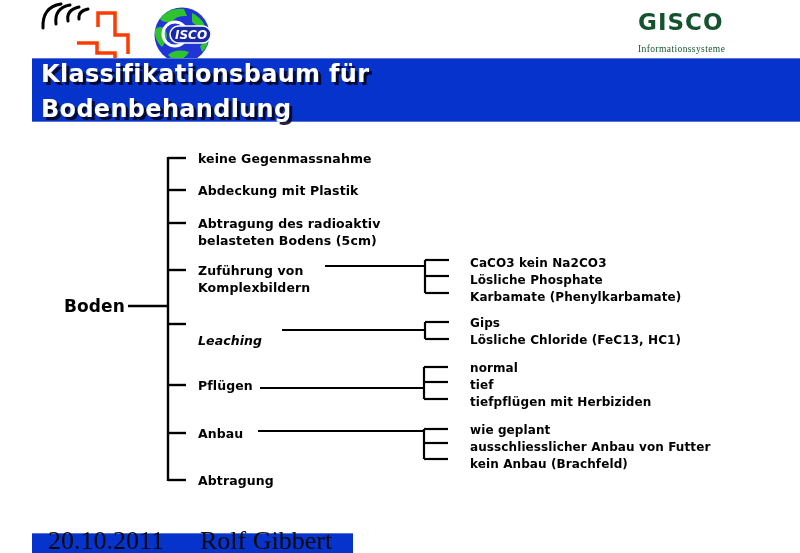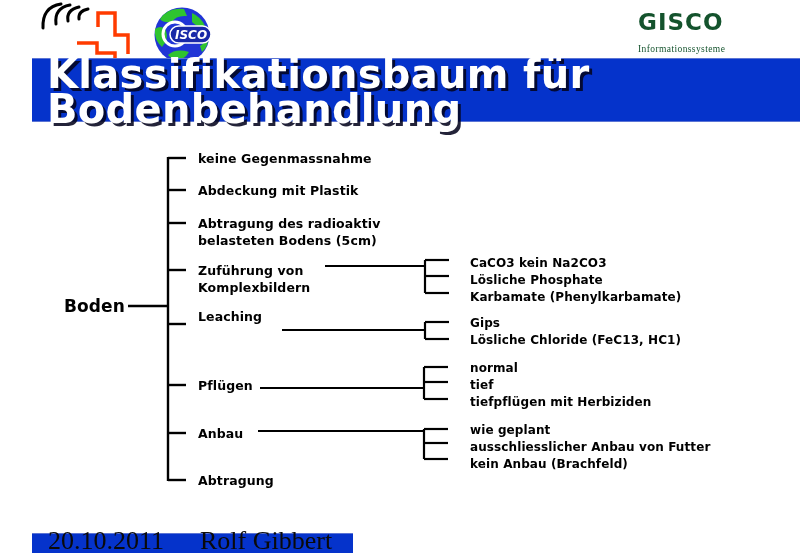--- a/index.html
+++ b/index.html
@@ -17,22 +17,22 @@
   }
   .abs{position:absolute;}
   
   .title-bar{
     left:32px;top:58px;width:768px;height:64px;
     background:var(--accent_blue);
     border-top:1px solid #5b74d4;border-bottom:1px solid #5b74d4;
     box-sizing:border-box;
   }
   .title-text{
-    left:47px;top:57px;width:740px;
-    font-size:40px;font-weight:bold;line-height:35px;color:#ffffff;
+    left:41px;top:57px;width:740px;
+    font-size:24px;font-weight:bold;line-height:35px;color:#ffffff;
     text-shadow:3px 3px 0 rgba(4,4,30,0.88);
     letter-spacing:0.3px;
   }
   
   .gisco{left:638px;top:10px;color:#14532d;}
   .gisco-name{font-size:23px;font-weight:bold;letter-spacing:1px;line-height:24px;}
   .gisco-sub{font-family:"Liberation Serif","DejaVu Serif",serif;font-size:9.5px;letter-spacing:0.4px;margin-top:10px;}
   
   .label{
     font-size:12.5px;font-weight:bold;color:var(--text_black);
@@ -136,21 +136,21 @@
   </svg>
 
   <div class="abs label root-label" style="left:64px;top:298px;">Boden</div>
 
   <div class="abs label" style="left:198px;top:150px;">keine Gegenmassnahme</div>
   <div class="abs label" style="left:198px;top:182px;">Abdeckung mit Plastik</div>
   <div class="abs label" style="left:198px;top:215px;">Abtragung des radioaktiv
 belasteten Bodens (5cm)</div>
   <div class="abs label" style="left:198px;top:262px;">Zuführung von
 Komplexbildern</div>
-  <div class="abs label" style="left:198px;top:308px;">Leaching</div>
+  <div class="abs label" style="left:198px;top:332px;font-style:italic;">Leaching</div>
   <div class="abs label" style="left:198px;top:377px;">Pflügen</div>
   <div class="abs label" style="left:198px;top:425px;">Anbau</div>
   <div class="abs label" style="left:198px;top:472px;">Abtragung</div>
 
   <div class="abs" style="left:470px;top:255px;">
     <div class="label label-r">CaCO3 kein Na2CO3</div>
     <div class="label label-r">Lösliche Phosphate</div>
     <div class="label label-r">Karbamate (Phenylkarbamate)</div>
   </div>
   <div class="abs" style="left:470px;top:315px;">

